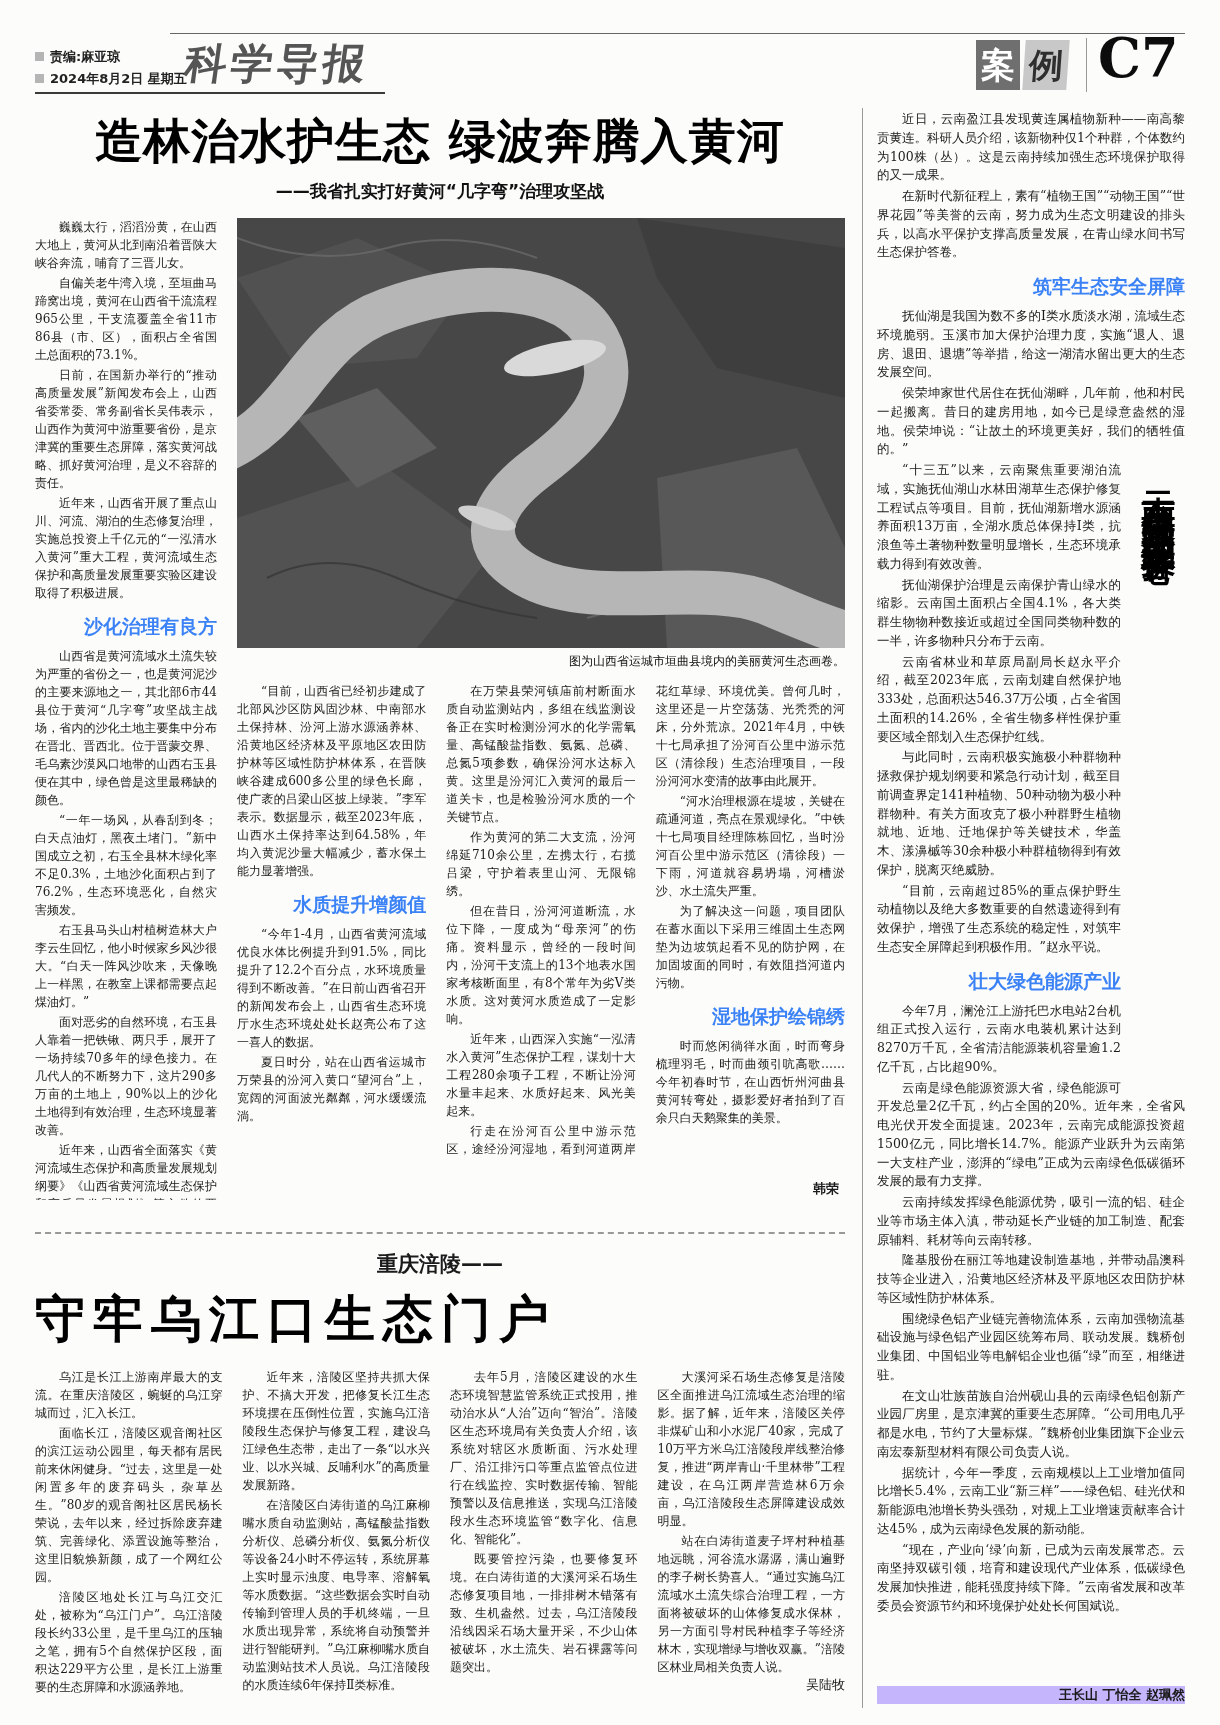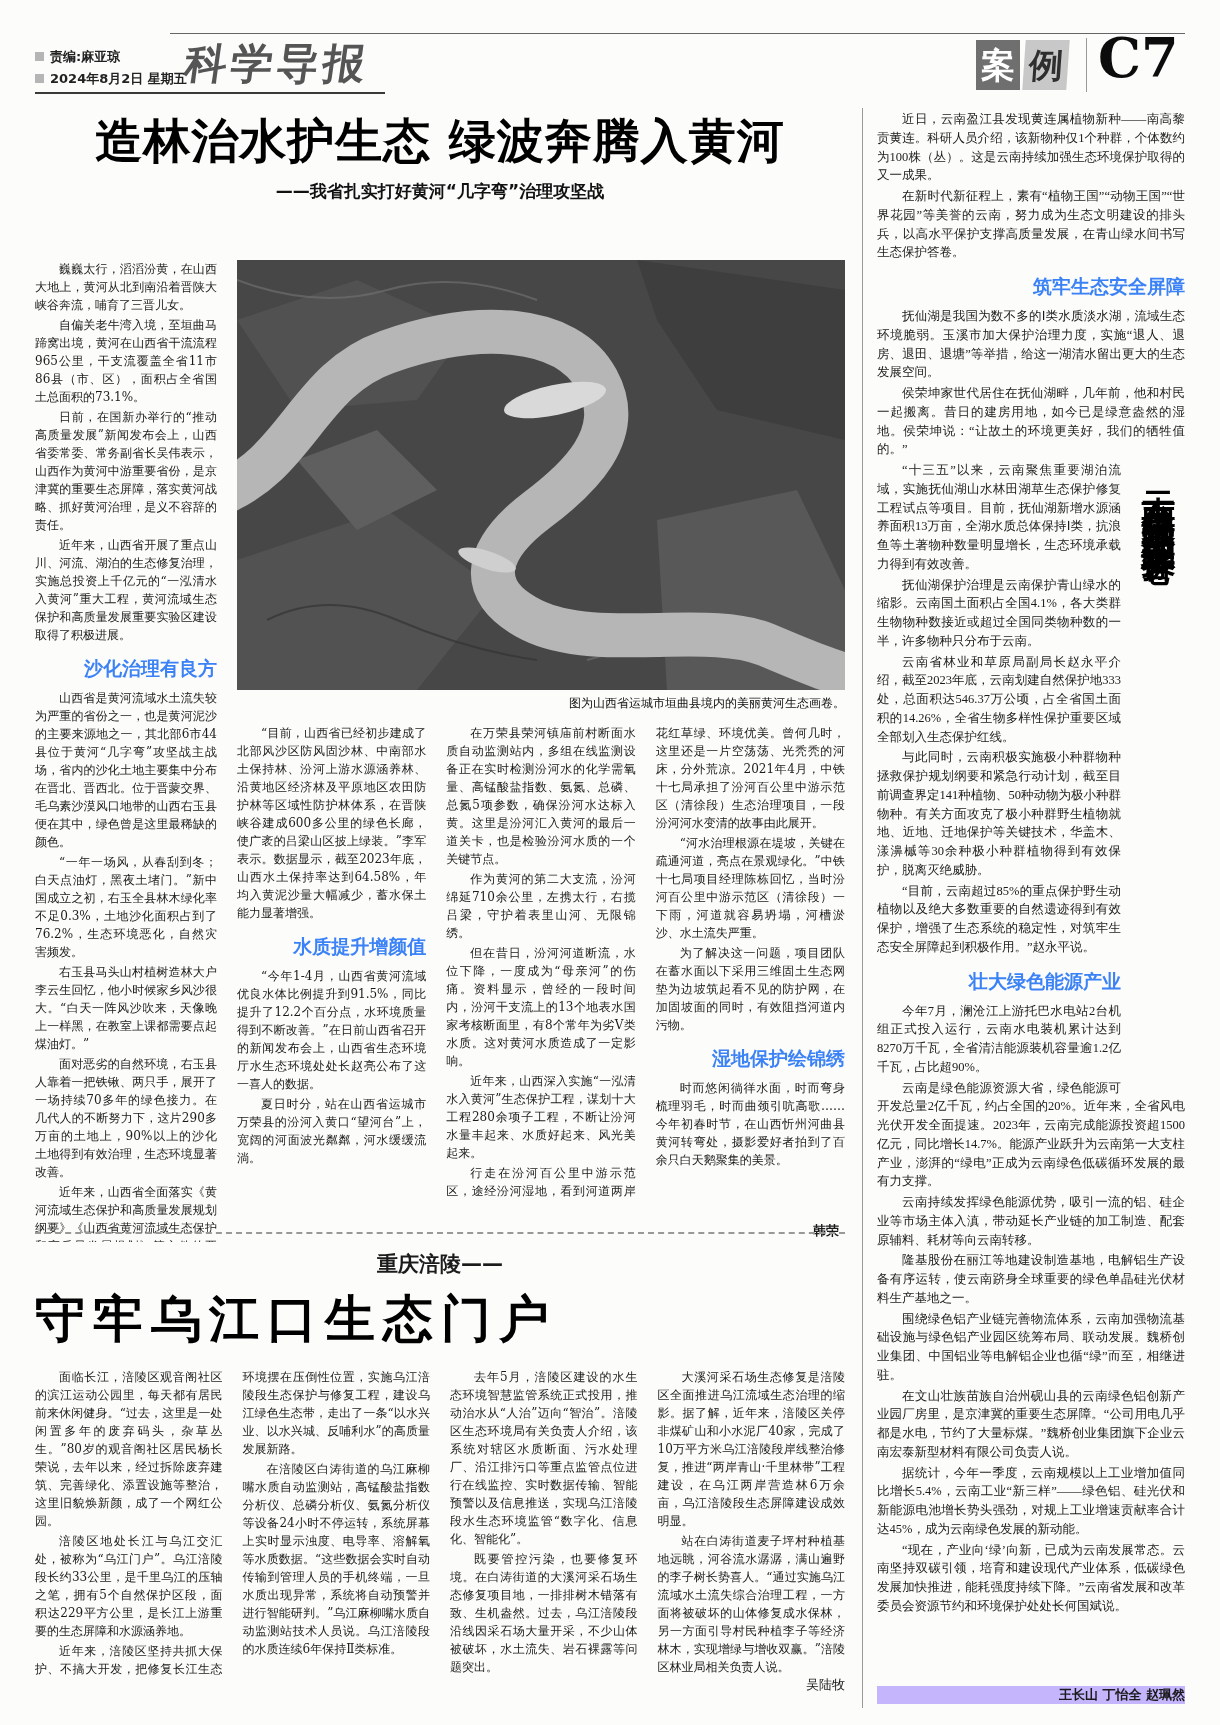--- a/index.html
+++ b/index.html
@@ -18,21 +18,21 @@
   .case-box.b1{left:976px;background:#6f6f6f;color:#fff;}
   .case-box.b2{left:1024px;background:#c8c8c8;color:#2e2e2e;transform:skewX(-4deg);}
   .hdr-vrule{position:absolute;left:1086px;top:38px;height:54px;border-left:1px solid #999;}
   .pageno{position:absolute;left:1098px;top:26px;font-size:54px;font-weight:700;color:#0c0c0c;}
   
   .h1{position:absolute;left:35px;top:110px;width:810px;text-align:center;font-size:47px;
       font-weight:900;font-family:"DejaVu Sans","Liberation Sans",sans-serif;color:#000;
       letter-spacing:1px;white-space:nowrap;}
   .sub{position:absolute;left:35px;top:180px;width:810px;text-align:center;font-size:17px;
        font-weight:700;font-family:"DejaVu Sans","Liberation Sans",sans-serif;color:#111;}
-  .art1{position:absolute;left:35px;top:218px;width:810px;height:982px;display:flex;gap:20px;margin-top:42px;}
+  .art1{position:absolute;left:35px;top:218px;width:810px;height:982px;display:flex;gap:20px;}
   .c1{width:182px;height:982px;overflow:hidden;}
   .rt{width:608px;position:relative;}
   .photo{width:608px;height:430px;display:block;background:#474747;}
   .caption{text-align:right;font-size:12px;margin-top:5px;color:#111;}
   .cols3{margin-top:12px;height:500px;overflow:hidden;column-count:3;column-gap:20px;}
   .bt p{margin:0 0 2px 0;text-indent:2em;font-size:12px;line-height:1.5;text-align:justify;color:#1b1b1b;}
   .sec-h{font-size:19px;font-weight:700;font-family:"DejaVu Sans","Liberation Sans",sans-serif;
          margin:12px 0 7px 0;color:#3b82f6;text-align:right;}
   .byline{position:absolute;right:4px;bottom:0;font-size:13px;font-weight:700;background:#fcfcfa;
           padding:2px 2px 2px 10px;font-family:"DejaVu Sans","Liberation Sans",sans-serif;}
@@ -43,21 +43,21 @@
   .kicker{position:absolute;left:35px;top:1250px;width:810px;text-align:center;font-size:21px;
           font-weight:700;font-family:"DejaVu Sans","Liberation Sans",sans-serif;}
   .h2{position:absolute;left:35px;top:1286px;width:810px;font-size:50px;
       font-weight:900;font-family:"DejaVu Sans","Liberation Sans",sans-serif;letter-spacing:8px;color:#000;}
   .art3{position:absolute;left:35px;top:1368px;width:810px;height:332px;column-count:4;
         column-gap:20px;overflow:hidden;}
   .byline3{position:absolute;left:645px;top:1676px;width:200px;text-align:right;font-size:13px;
            font-weight:400;background:#fcfcfa;font-family:"DejaVu Sans","Liberation Sans",sans-serif;}
   
   .arty{position:absolute;left:877px;top:110px;width:308px;height:1596px;overflow:hidden;}
-  .arty .bt p{font-size:12.5px;font-family:Liberation Serif, serif;}
+  .arty .bt p{font-size:12.5px;}
   .vhead{float:right;width:52px;height:612px;margin:4px 0 12px 12px;display:flex;
          justify-content:center;align-items:flex-start;}
   .vhead span{writing-mode:vertical-rl;font-size:34px;font-weight:900;color:#000;
               font-family:"DejaVu Sans","Liberation Sans",sans-serif;letter-spacing:4px;line-height:52px;}
   .byline2{position:absolute;left:877px;top:1686px;width:308px;text-align:right;font-size:13px;
            font-weight:700;background:#c4b5fd;font-family:"DejaVu Sans","Liberation Sans",sans-serif;}
 </style>
 </head>
 <body>
 
@@ -125,20 +125,21 @@
       <div class="byline">韩荣</div>
     </div>
   </div>
 
   <div class="dash"></div>
   <div class="vrule"></div>
 
   <div class="kicker">重庆涪陵——</div>
   <div class="h2">守牢乌江口生态门户</div>
   <div class="art3 bt">
+      <p>乌江是长江上游南岸最大的支流。在重庆涪陵区，蜿蜒的乌江穿城而过，汇入长江。</p>
       <p>面临长江，涪陵区观音阁社区的滨江运动公园里，每天都有居民前来休闲健身。“过去，这里是一处闲置多年的废弃码头，杂草丛生。”80岁的观音阁社区居民杨长荣说，去年以来，经过拆除废弃建筑、完善绿化、添置设施等整治，这里旧貌焕新颜，成了一个网红公园。</p>
       <p>涪陵区地处长江与乌江交汇处，被称为“乌江门户”。乌江涪陵段长约33公里，是千里乌江的压轴之笔，拥有5个自然保护区段，面积达229平方公里，是长江上游重要的生态屏障和水源涵养地。</p>
       <p>近年来，涪陵区坚持共抓大保护、不搞大开发，把修复长江生态环境摆在压倒性位置，实施乌江涪陵段生态保护与修复工程，建设乌江绿色生态带，走出了一条“以水兴业、以水兴城、反哺利水”的高质量发展新路。</p>
       <p>在涪陵区白涛街道的乌江麻柳嘴水质自动监测站，高锰酸盐指数分析仪、总磷分析仪、氨氮分析仪等设备24小时不停运转，系统屏幕上实时显示浊度、电导率、溶解氧等水质数据。“这些数据会实时自动传输到管理人员的手机终端，一旦水质出现异常，系统将自动预警并进行智能研判。”乌江麻柳嘴水质自动监测站技术人员说。乌江涪陵段的水质连续6年保持Ⅱ类标准。</p>
       <p>去年5月，涪陵区建设的水生态环境智慧监管系统正式投用，推动治水从“人治”迈向“智治”。涪陵区生态环境局有关负责人介绍，该系统对辖区水质断面、污水处理厂、沿江排污口等重点监管点位进行在线监控、实时数据传输、智能预警以及信息推送，实现乌江涪陵段水生态环境监管“数字化、信息化、智能化”。</p>
       <p>既要管控污染，也要修复环境。在白涛街道的大溪河采石场生态修复项目地，一排排树木错落有致、生机盎然。过去，乌江涪陵段沿线因采石场大量开采，不少山体被破坏，水土流失、岩石裸露等问题突出。</p>
       <p>大溪河采石场生态修复是涪陵区全面推进乌江流域生态治理的缩影。据了解，近年来，涪陵区关停非煤矿山和小水泥厂40家，完成了10万平方米乌江涪陵段岸线整治修复，推进“两岸青山·千里林带”工程建设，在乌江两岸营造林6万余亩，乌江涪陵段生态屏障建设成效明显。</p>
       <p>站在白涛街道麦子坪村种植基地远眺，河谷流水潺潺，满山遍野的李子树长势喜人。“通过实施乌江流域水土流失综合治理工程，一方面将被破坏的山体修复成水保林，另一方面引导村民种植李子等经济林木，实现增绿与增收双赢。”涪陵区林业局相关负责人说。</p>
     </div>
   <div class="byline3">吴陆牧</div>
@@ -157,21 +158,21 @@
     <div class="bt">
         <p>“十三五”以来，云南聚焦重要湖泊流域，实施抚仙湖山水林田湖草生态保护修复工程试点等项目。目前，抚仙湖新增水源涵养面积13万亩，全湖水质总体保持Ⅰ类，抗浪鱼等土著物种数量明显增长，生态环境承载力得到有效改善。</p>
         <p>抚仙湖保护治理是云南保护青山绿水的缩影。云南国土面积占全国4.1%，各大类群生物物种数接近或超过全国同类物种数的一半，许多物种只分布于云南。</p>
         <p>云南省林业和草原局副局长赵永平介绍，截至2023年底，云南划建自然保护地333处，总面积达546.37万公顷，占全省国土面积的14.26%，全省生物多样性保护重要区域全部划入生态保护红线。</p>
         <p>与此同时，云南积极实施极小种群物种拯救保护规划纲要和紧急行动计划，截至目前调查界定141种植物、50种动物为极小种群物种。有关方面攻克了极小种群野生植物就地、近地、迁地保护等关键技术，华盖木、漾濞槭等30余种极小种群植物得到有效保护，脱离灭绝威胁。</p>
         <p>“目前，云南超过85%的重点保护野生动植物以及绝大多数重要的自然遗迹得到有效保护，增强了生态系统的稳定性，对筑牢生态安全屏障起到积极作用。”赵永平说。</p>
         <div class="sec-h">壮大绿色能源产业</div>
         <p>今年7月，澜沧江上游托巴水电站2台机组正式投入运行，云南水电装机累计达到8270万千瓦，全省清洁能源装机容量逾1.2亿千瓦，占比超90%。</p>
         <p>云南是绿色能源资源大省，绿色能源可开发总量2亿千瓦，约占全国的20%。近年来，全省风电光伏开发全面提速。2023年，云南完成能源投资超1500亿元，同比增长14.7%。能源产业跃升为云南第一大支柱产业，澎湃的“绿电”正成为云南绿色低碳循环发展的最有力支撑。</p>
         <p>云南持续发挥绿色能源优势，吸引一流的铝、硅企业等市场主体入滇，带动延长产业链的加工制造、配套原辅料、耗材等向云南转移。</p>
-        <p>隆基股份在丽江等地建设制造基地，电解铝生产设备有序运转，使云南跻身全球重要的绿色单晶硅光伏材料生产基地之一。</p>
+        <p>隆基股份在丽江等地建设制造基地，并带动晶澳科技等企业进入，沿黄地区经济林及平原地区农田防护林等区域性防护林体系。</p>
         <p>围绕绿色铝产业链完善物流体系，云南加强物流基础设施与绿色铝产业园区统筹布局、联动发展。魏桥创业集团、中国铝业等电解铝企业也循“绿”而至，相继进驻。</p>
         <p>在文山壮族苗族自治州砚山县的云南绿色铝创新产业园厂房里，是京津冀的重要生态屏障。“公司用电几乎都是水电，节约了大量标煤。”魏桥创业集团旗下企业云南宏泰新型材料有限公司负责人说。</p>
         <p>据统计，今年一季度，云南规模以上工业增加值同比增长5.4%，云南工业“新三样”——绿色铝、硅光伏和新能源电池增长势头强劲，对规上工业增速贡献率合计达45%，成为云南绿色发展的新动能。</p>
         <p>“现在，产业向‘绿’向新，已成为云南发展常态。云南坚持双碳引领，培育和建设现代产业体系，低碳绿色发展加快推进，能耗强度持续下降。”云南省发展和改革委员会资源节约和环境保护处处长何国斌说。</p>
       </div>
   </div>
   <div class="byline2">王长山 丁怡全 赵珮然</div>
 
 </div>
 

